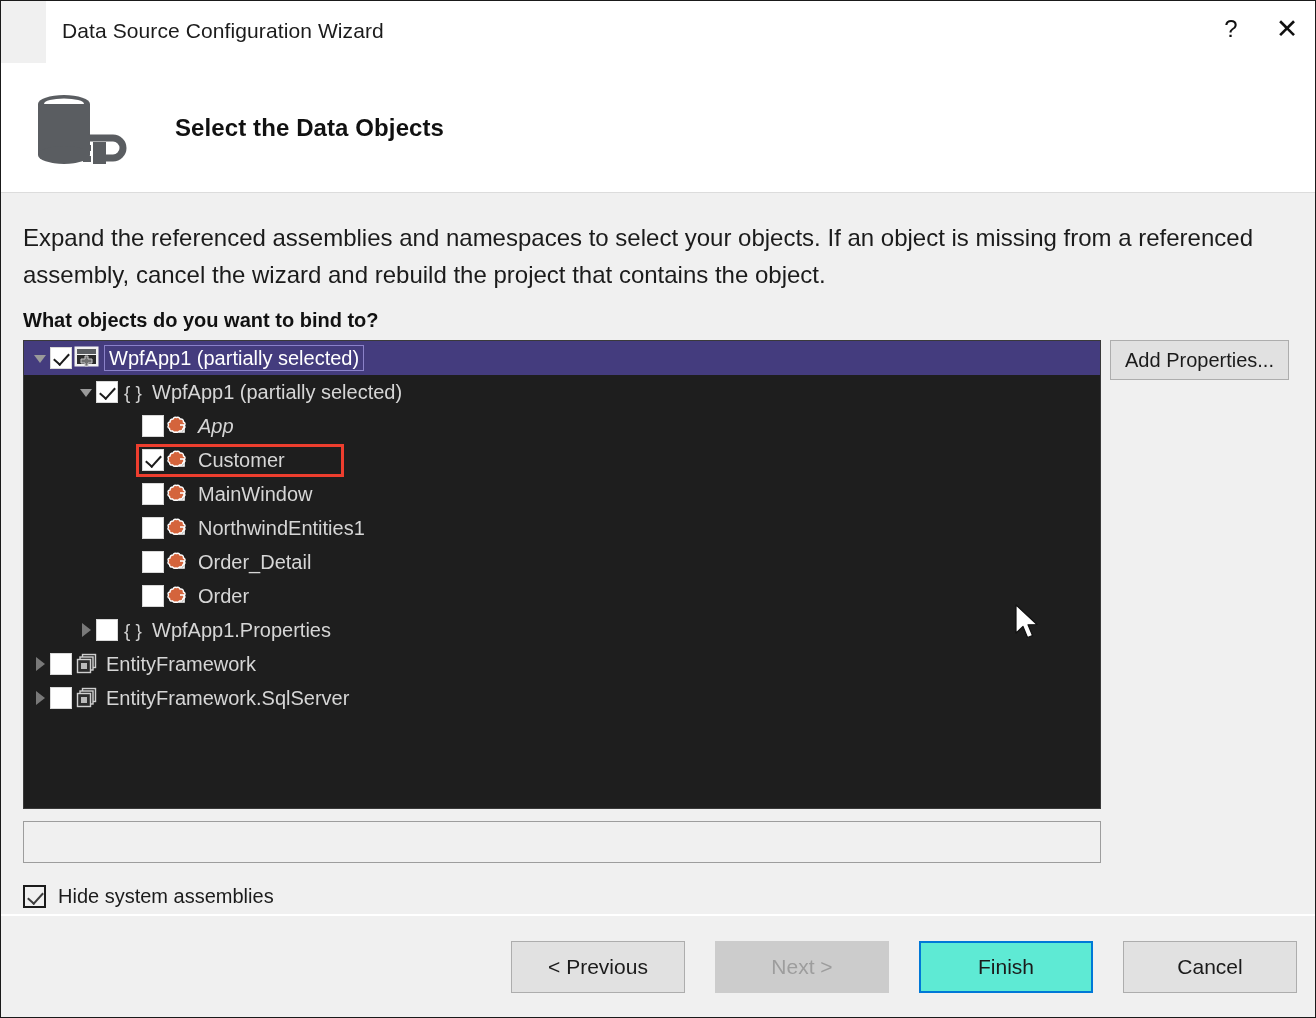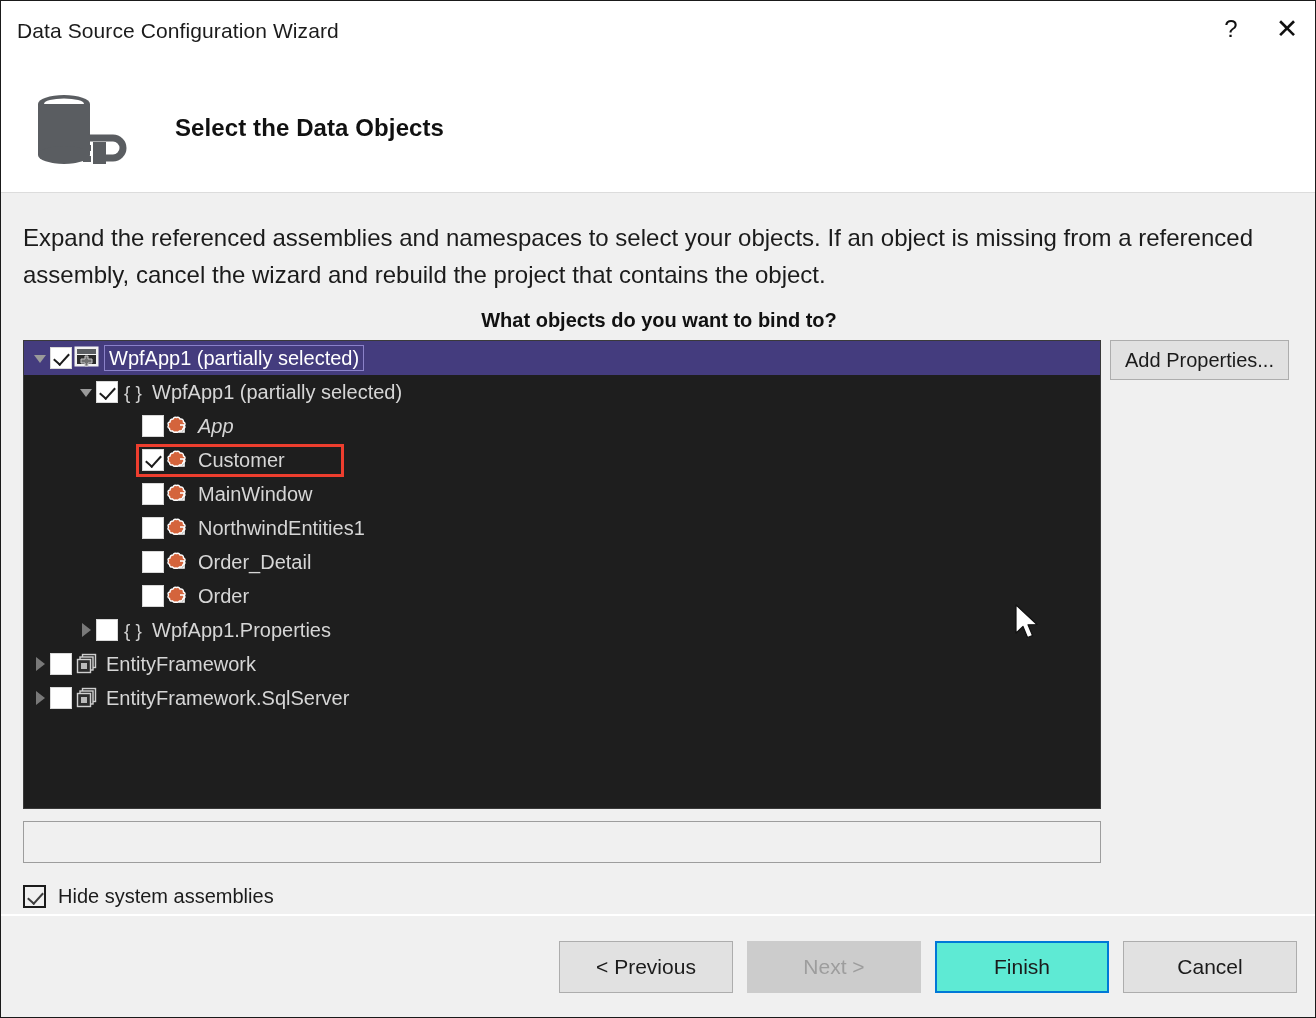--- a/index.html
+++ b/index.html
@@ -22,20 +22,21 @@
   }
 
   
   .titlebar {
     height: 62px;
     background: #ffffff;
     display: flex;
     align-items: flex-start;
     flex: 0 0 auto;
     position: relative;
+    margin-left: 45px;
   }
   .title-text {
     font-size: 21px;
     color: #1b1b1b;
     padding: 18px 0 0 16px;
     white-space: nowrap;
     letter-spacing: 0.1px;
   }
   .titlebar-buttons {
     position: absolute;
@@ -84,21 +85,20 @@
     color: #1b1b1b;
     line-height: 1.55;
     max-width: 1240px;
     margin: 0 0 16px 0;
   }
   .question {
     font-size: 20px;
     font-weight: bold;
     color: #111111;
     margin: 0 0 8px 0;
-    text-align: center;
   }
 
   
   .tree-row { display: flex; align-items: flex-start; }
 
   .tree {
     width: 1078px;
     height: 469px;
     background: #1e1e1e;
     border: 1px solid #3a3a3a;
@@ -247,21 +247,21 @@
     background: #ffffff;
     flex: 0 0 auto;
   }
   .footer {
     height: 101px;
     background: #f0f0f0;
     display: flex;
     align-items: center;
     justify-content: flex-end;
     padding-right: 18px;
-    gap: 0;
+    gap: 16px;
     flex: 0 0 auto;
   }
   .nav-btn {
     width: 174px;
     height: 52px;
     margin-left: 14px;
     font-size: 21px;
     display: flex;
     align-items: center;
     justify-content: center;

